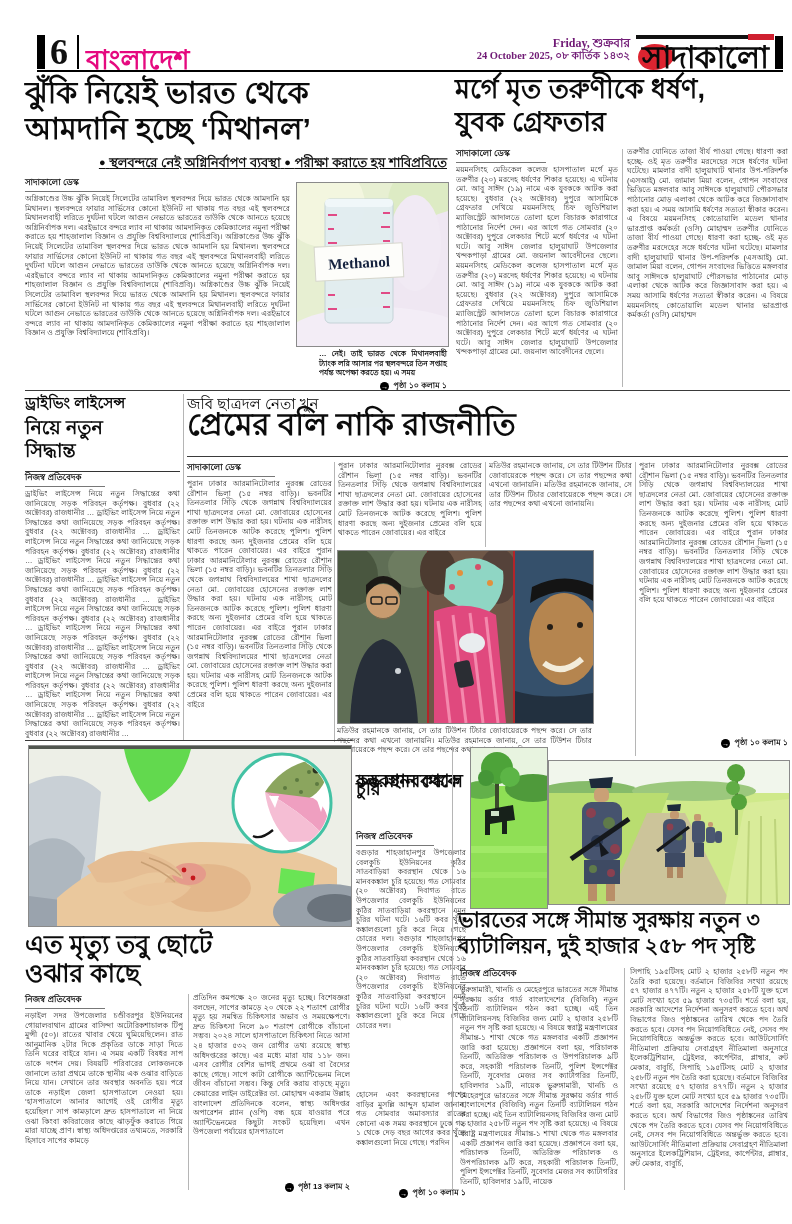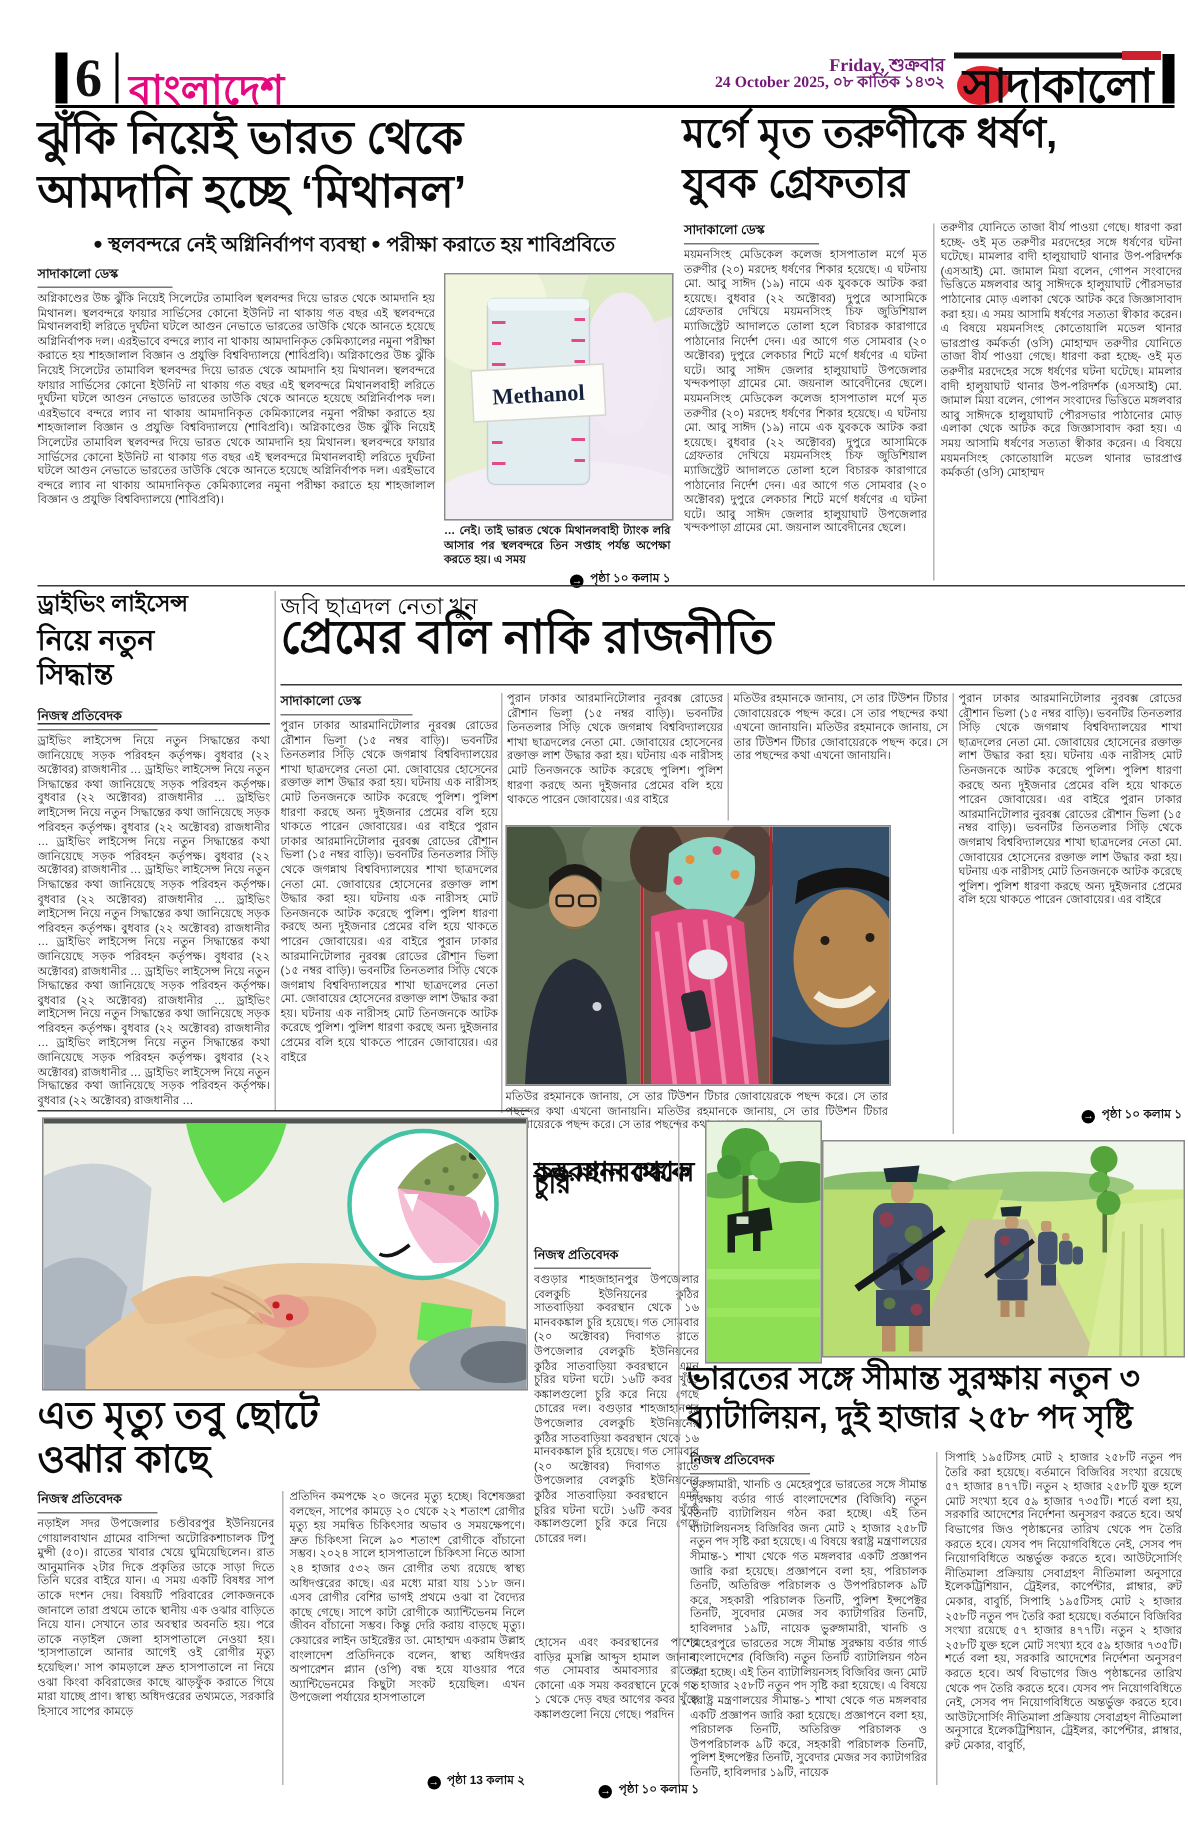--- a/index.html
+++ b/index.html
@@ -11,27 +11,27 @@
   .page-num{font-family:"Liberation Serif",serif;font-size:36px;font-weight:700;line-height:1;}
   .section-name{font-size:27px;font-weight:900;color:#e5097f;letter-spacing:0;}
   .dateline{text-align:right;font-family:"Liberation Serif",serif;font-weight:700;color:#701a75;}
   .dateline .l1{font-size:12px;line-height:13px;}
   .dateline .l2{font-size:10.5px;line-height:12px;}
   .masthead{font-size:31px;font-weight:900;letter-spacing:-1px;color:#0a0a0a;line-height:1;white-space:nowrap;}
   .mast-map{background:#dd2430;border-radius:46% 54% 58% 42%/50% 45% 55% 50%;}
   
   .hl{font-weight:900;color:#0b0b0b;line-height:1.05;}
   .kicker{font-weight:400;color:#000000;}
-  .subhead{font-size:13px;font-weight:800;text-align:center;white-space:nowrap;}
+  .subhead{font-size:13px;font-weight:800;text-align:right;white-space:nowrap;text-decoration:underline;}
   .subhead .dot{font-size:11px;position:relative;top:-1px;}
   
   .byline{font-size:8.5px;font-weight:800;border-bottom:1px solid #777;padding-bottom:1px;margin-bottom:2px;}
   .body-txt{font-size:7.5px;line-height:9.6px;text-align:justify;color:#1c1c1c;overflow:hidden;word-break:break-word;}
   .fill{overflow:hidden;}
-  .caption{font-size:7.5px;font-weight:700;line-height:9.5px;text-align:justify;color:#111;}
+  .caption{font-size:7.5px;font-weight:700;line-height:9.5px;text-align:justify;color:#111;margin-left:23px;}
   .jumpline{font-size:8px;font-weight:800;text-align:right;margin-top:1px;white-space:nowrap;}
   .jump-ic{display:inline-block;width:9px;height:9px;border-radius:50%;background:#000;color:#fff;
            font-size:7px;line-height:9px;text-align:center;vertical-align:-1px;margin-right:2px;}
   .vrule{width:1px;background:#b5b5b5;}
   .hrule{background:#3a3a3a;}
   .photo{border:1px solid #8a8a8a;overflow:hidden;background:#ddd;}
   svg{display:block;}
 </style>
 </head>
 <body>
@@ -118,21 +118,21 @@
     <div class="abs" style="left:627px;top:147px;width:161px">
       <div class="body-txt" style="height:241px">তরুণীর যোনিতে তাজা বীর্য পাওয়া গেছে। ধারণা করা হচ্ছে- ওই মৃত তরুণীর মরদেহের সঙ্গে ধর্ষণের ঘটনা ঘটেছে। মামলার বাদী হালুয়াঘাট থানার উপ-পরিদর্শক (এসআই) মো. জামাল মিয়া বলেন, গোপন সংবাদের ভিত্তিতে মঙ্গলবার আবু সাঈদকে হালুয়াঘাট পৌরসভার পাঠানোর মোড় এলাকা থেকে আটক করে জিজ্ঞাসাবাদ করা হয়। এ সময় আসামি ধর্ষণের সত্যতা স্বীকার করেন। এ বিষয়ে ময়মনসিংহ কোতোয়ালি মডেল থানার ভারপ্রাপ্ত কর্মকর্তা (ওসি) মোহাম্মদ তরুণীর যোনিতে তাজা বীর্য পাওয়া গেছে। ধারণা করা হচ্ছে- ওই মৃত তরুণীর মরদেহের সঙ্গে ধর্ষণের ঘটনা ঘটেছে। মামলার বাদী হালুয়াঘাট থানার উপ-পরিদর্শক (এসআই) মো. জামাল মিয়া বলেন, গোপন সংবাদের ভিত্তিতে মঙ্গলবার আবু সাঈদকে হালুয়াঘাট পৌরসভার পাঠানোর মোড় এলাকা থেকে আটক করে জিজ্ঞাসাবাদ করা হয়। এ সময় আসামি ধর্ষণের সত্যতা স্বীকার করেন। এ বিষয়ে ময়মনসিংহ কোতোয়ালি মডেল থানার ভারপ্রাপ্ত কর্মকর্তা (ওসি) মোহাম্মদ</div>
     </div>
   </div>
 
   <div class="abs hrule" style="left:25px;top:390px;width:765px;height:1px"></div>
 
   <div>
     <div class="abs hl" style="left:25px;top:395px;width:155px;font-size:15px">ড্রাইভিং লাইসেন্স</div>
     <div class="abs hl" style="left:25px;top:418px;width:155px;font-size:19px">নিয়ে নতুন</div>
-    <div class="abs hl" style="left:25px;top:441px;width:155px;font-size:19px;border-bottom:1px solid #333;padding-bottom:21px">সিদ্ধান্ত</div>
+    <div class="abs hl" style="left:25px;top:441px;width:155px;font-size:19px;border-bottom:1px solid #333;padding-bottom:10px">সিদ্ধান্ত</div>
     <div class="abs" style="left:25px;top:471px;width:155px">
       <div class="byline" style="width:80px">নিজস্ব প্রতিবেদক</div>
       <div class="body-txt" style="height:252px">ড্রাইভিং লাইসেন্স নিয়ে নতুন সিদ্ধান্তের কথা জানিয়েছে সড়ক পরিবহন কর্তৃপক্ষ। বুধবার (২২ অক্টোবর) রাজধানীর … ড্রাইভিং লাইসেন্স নিয়ে নতুন সিদ্ধান্তের কথা জানিয়েছে সড়ক পরিবহন কর্তৃপক্ষ। বুধবার (২২ অক্টোবর) রাজধানীর … ড্রাইভিং লাইসেন্স নিয়ে নতুন সিদ্ধান্তের কথা জানিয়েছে সড়ক পরিবহন কর্তৃপক্ষ। বুধবার (২২ অক্টোবর) রাজধানীর … ড্রাইভিং লাইসেন্স নিয়ে নতুন সিদ্ধান্তের কথা জানিয়েছে সড়ক পরিবহন কর্তৃপক্ষ। বুধবার (২২ অক্টোবর) রাজধানীর … ড্রাইভিং লাইসেন্স নিয়ে নতুন সিদ্ধান্তের কথা জানিয়েছে সড়ক পরিবহন কর্তৃপক্ষ। বুধবার (২২ অক্টোবর) রাজধানীর … ড্রাইভিং লাইসেন্স নিয়ে নতুন সিদ্ধান্তের কথা জানিয়েছে সড়ক পরিবহন কর্তৃপক্ষ। বুধবার (২২ অক্টোবর) রাজধানীর … ড্রাইভিং লাইসেন্স নিয়ে নতুন সিদ্ধান্তের কথা জানিয়েছে সড়ক পরিবহন কর্তৃপক্ষ। বুধবার (২২ অক্টোবর) রাজধানীর … ড্রাইভিং লাইসেন্স নিয়ে নতুন সিদ্ধান্তের কথা জানিয়েছে সড়ক পরিবহন কর্তৃপক্ষ। বুধবার (২২ অক্টোবর) রাজধানীর … ড্রাইভিং লাইসেন্স নিয়ে নতুন সিদ্ধান্তের কথা জানিয়েছে সড়ক পরিবহন কর্তৃপক্ষ। বুধবার (২২ অক্টোবর) রাজধানীর … ড্রাইভিং লাইসেন্স নিয়ে নতুন সিদ্ধান্তের কথা জানিয়েছে সড়ক পরিবহন কর্তৃপক্ষ। বুধবার (২২ অক্টোবর) রাজধানীর … ড্রাইভিং লাইসেন্স নিয়ে নতুন সিদ্ধান্তের কথা জানিয়েছে সড়ক পরিবহন কর্তৃপক্ষ। বুধবার (২২ অক্টোবর) রাজধানীর …</div>
     </div>
   </div>
   <div class="abs vrule" style="left:183px;top:394px;height:346px"></div>
 
   <div>
     <div class="abs kicker" style="left:187px;top:392px;width:470px;font-size:15px">জবি ছাত্রদল নেতা খুন</div>
     <div class="abs hl" style="left:187px;top:409px;width:470px;font-size:31px">প্রেমের বলি নাকি রাজনীতি</div>

